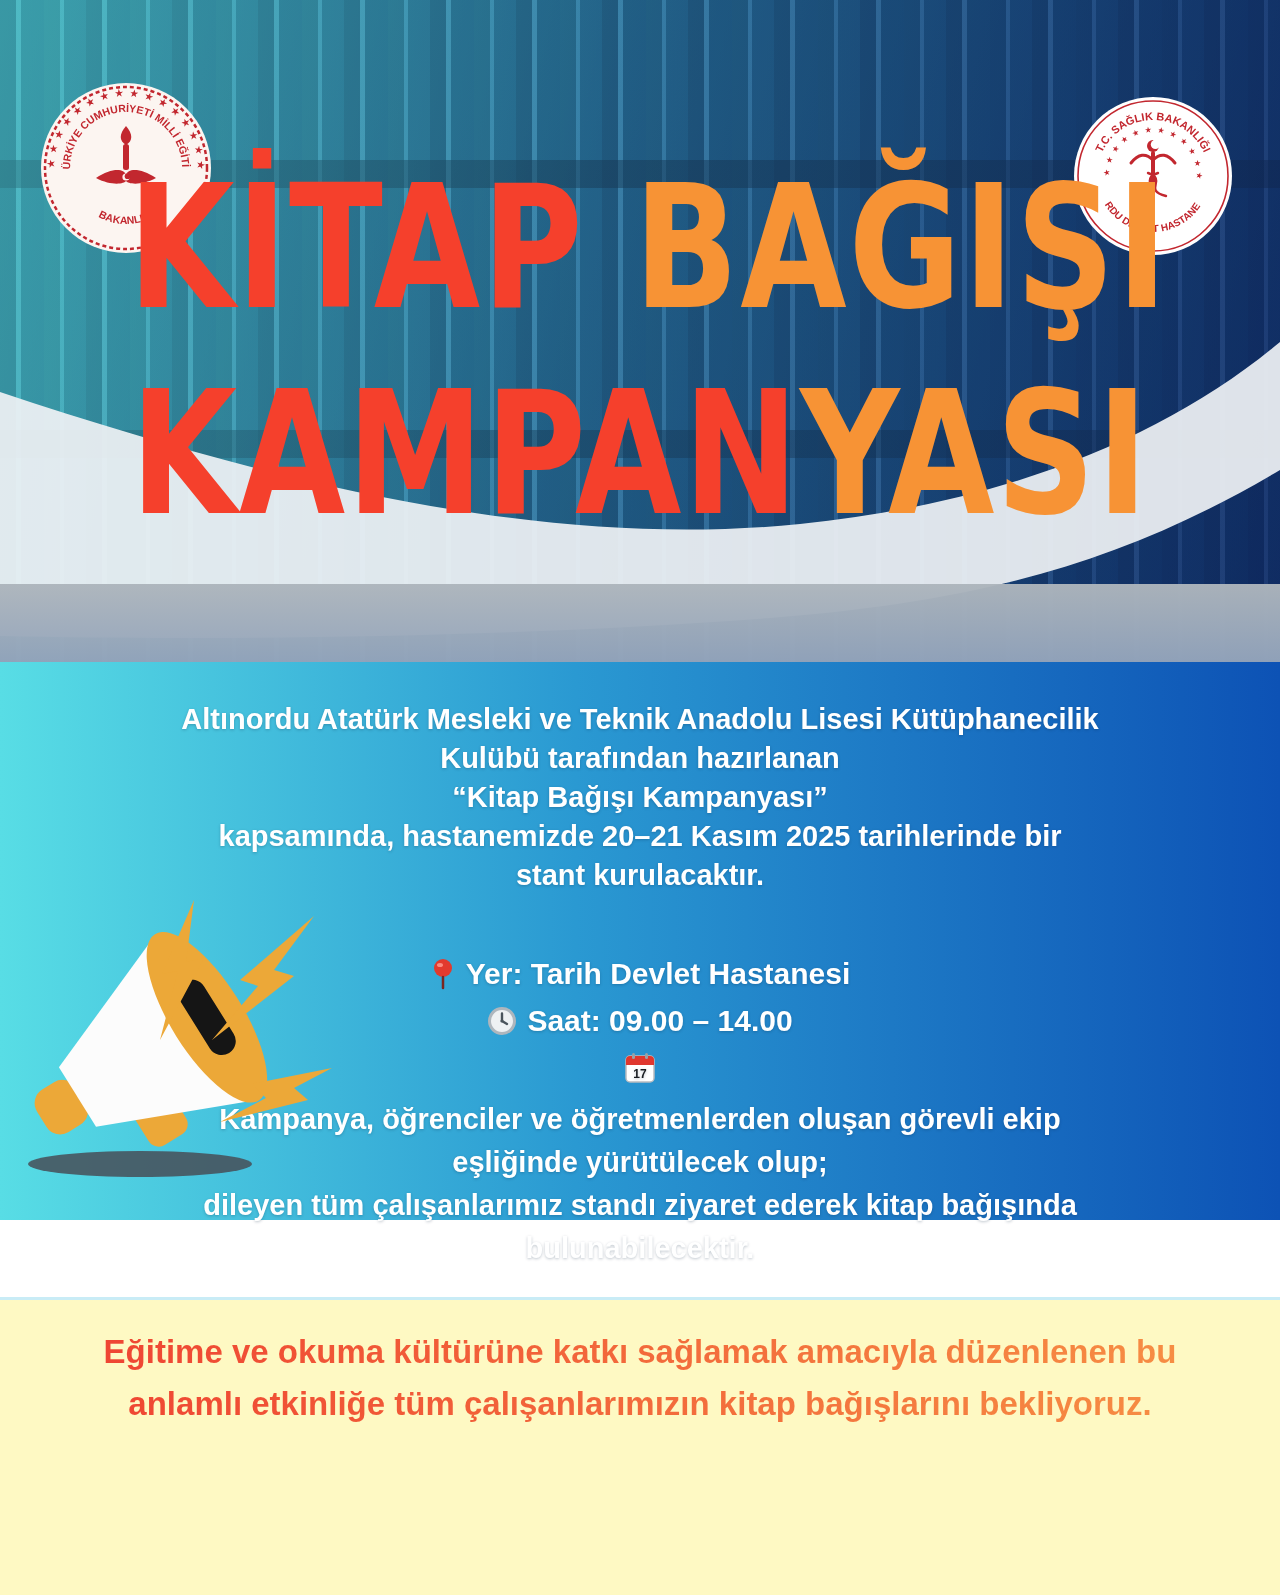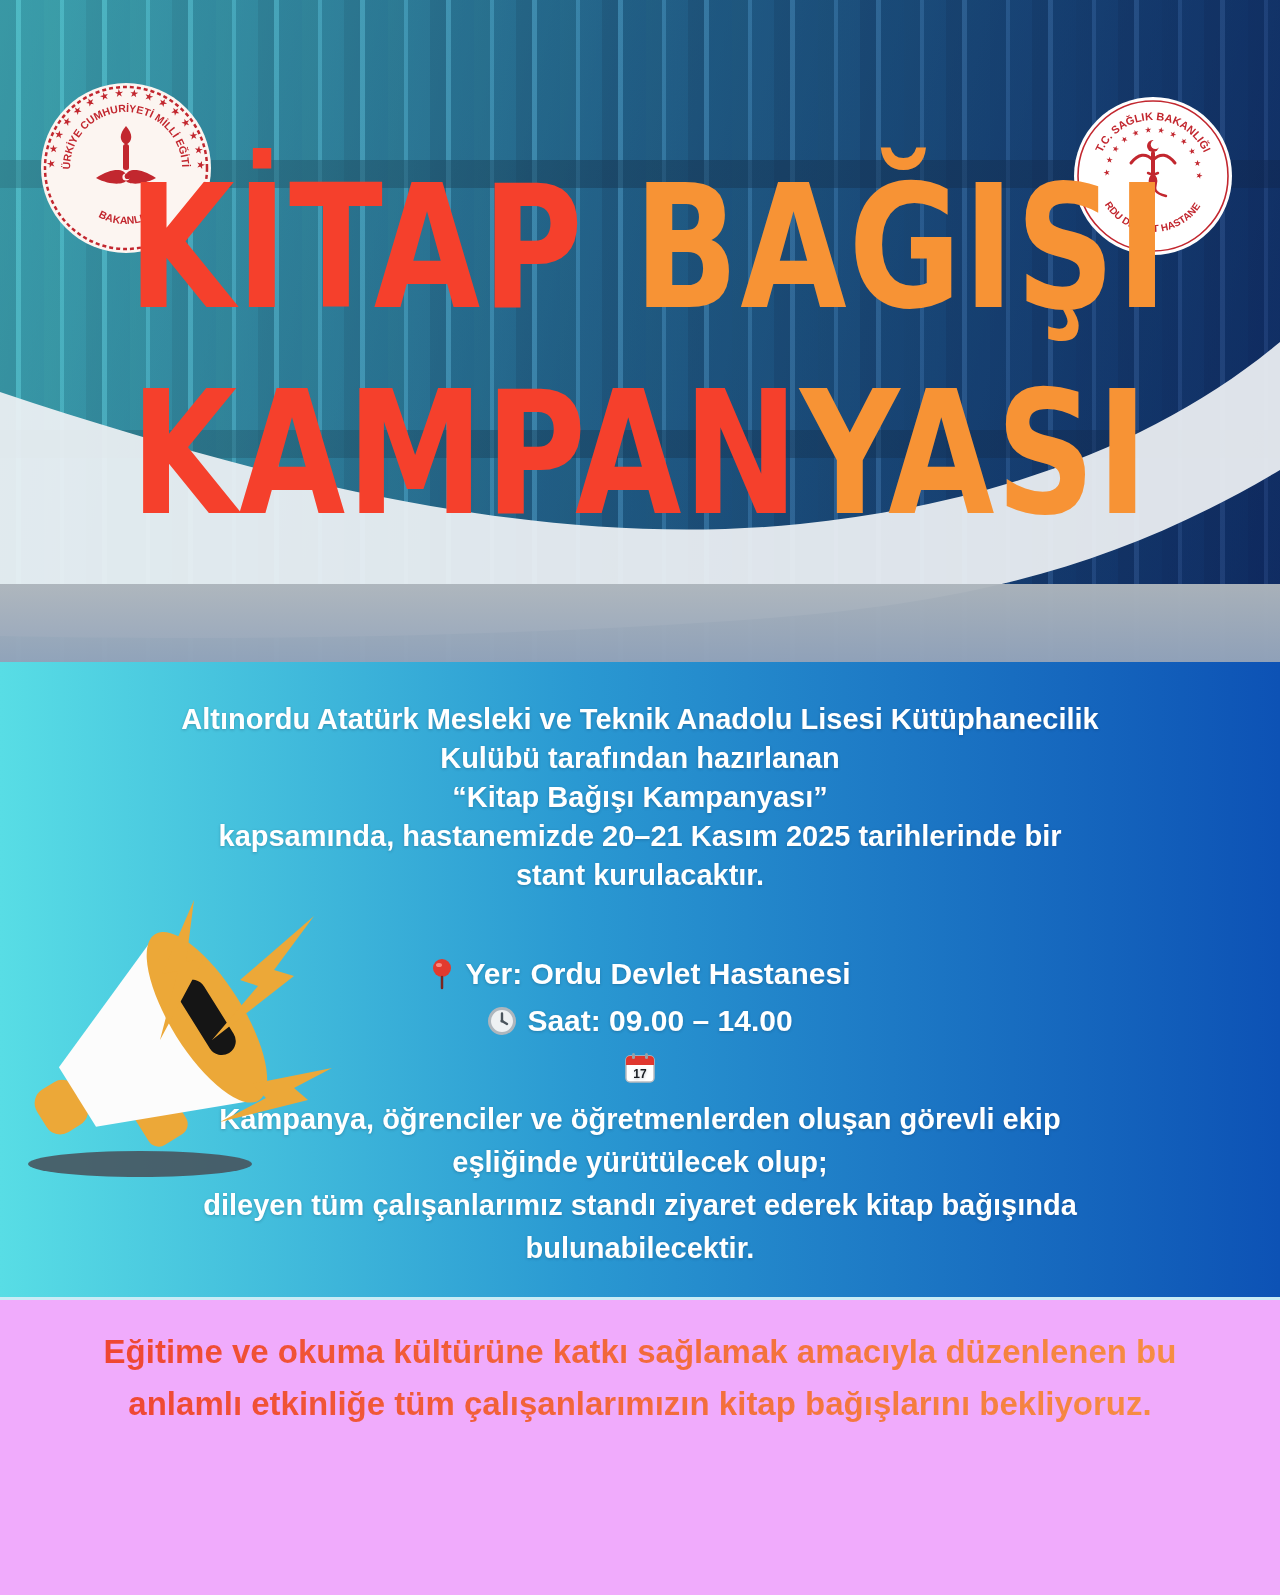--- a/index.html
+++ b/index.html
@@ -47,36 +47,36 @@
     font-size:172px; line-height:1; letter-spacing:2px; white-space:nowrap;
     transform:scaleX(0.80); transform-origin:center;
   }
   .title-1 { top:162px; }
   .title-2 { top:368px; }
   .w-red    { color:var(--title-red,#f5402c); }
   .w-orange { color:var(--title-orange,#f79335); }
 
   
   .mid {
-    position:absolute; top:662px; left:0; width:1280px; height:635px;
+    position:absolute; top:662px; left:0; width:1280px; height:558px;
     background:linear-gradient(90deg, var(--mid-left,#58dde5) 0%, #2a99d2 45%, var(--mid-right,#0d52b5) 100%);
   }
   .white-par { color:#ffffff; font-weight:700; text-align:center; text-shadow:0 1px 3px rgba(0,30,60,0.25); }
   .intro { position:absolute; top:38px; left:0; width:100%; font-size:29px; line-height:39px; }
   .details { position:absolute; top:288px; left:0; width:100%; font-size:30px; line-height:47px; }
   .detail-row { display:flex; justify-content:center; align-items:center; gap:10px; height:47px; }
   .detail-row svg { flex:0 0 auto; }
   .body-par { position:absolute; top:436px; left:0; width:100%; font-size:29px; line-height:43px; }
 
   .megaphone { position:absolute; left:2px; top:210px; }
 
   
   .bottom {
     position:absolute; top:1297px; left:0; width:1280px; height:298px;
-    background:#f0abfc; border-top:3px solid #c9ecf6; box-sizing:border-box;
+    background:#fef9c3; border-top:3px solid #c9ecf6; box-sizing:border-box;
   }
   .highlight {
     padding-top:26px; text-align:center; font-size:33px; font-weight:800; line-height:52px;
     background:linear-gradient(90deg, var(--highlight-red,#ee3f31), var(--highlight-orange,#f79445));
     -webkit-background-clip:text; background-clip:text; color:transparent;
   }
   .unit { margin-top:18px; text-align:center; }
   .unit span {
     display:inline-block; font-size:42px; font-weight:800; letter-spacing:1px;
     background:linear-gradient(90deg, var(--unit-left,#62d7e6), var(--unit-right,#1852c6));
@@ -171,21 +171,21 @@
       <div>stant kurulacaktır.</div>
     </div>
 
     <div class="details white-par">
       <div class="detail-row">
         <svg width="26" height="32" viewBox="0 0 26 32">
           <circle cx="13" cy="10" r="9" fill="#e23a2e"></circle>
           <ellipse cx="10" cy="7" rx="3" ry="2" fill="#ff9488" opacity="0.9"></ellipse>
           <path d="M13,19 L13,30" stroke="#7a2620" stroke-width="2.5" stroke-linecap="round" fill="none"></path>
         </svg>
-        <span>Yer: Ordu Devlet Hastanesi</span>
+        <span>Yer: Tarih Devlet Hastanesi</span>
       </div>
       <div class="detail-row">
         <svg width="30" height="30" viewBox="0 0 30 30">
           <circle cx="15" cy="15" r="12.5" fill="#eef1f3" stroke="#aeb6bd" stroke-width="3"></circle>
           <path d="M15,15 L15,7.5 M15,15 L20,18" stroke="#4a545c" stroke-width="2.4" stroke-linecap="round" fill="none"></path>
           <circle cx="15" cy="15" r="1.6" fill="#4a545c"></circle>
         </svg>
         <span>Saat: 09.00 – 14.00</span>
       </div>
       <div class="detail-row">

